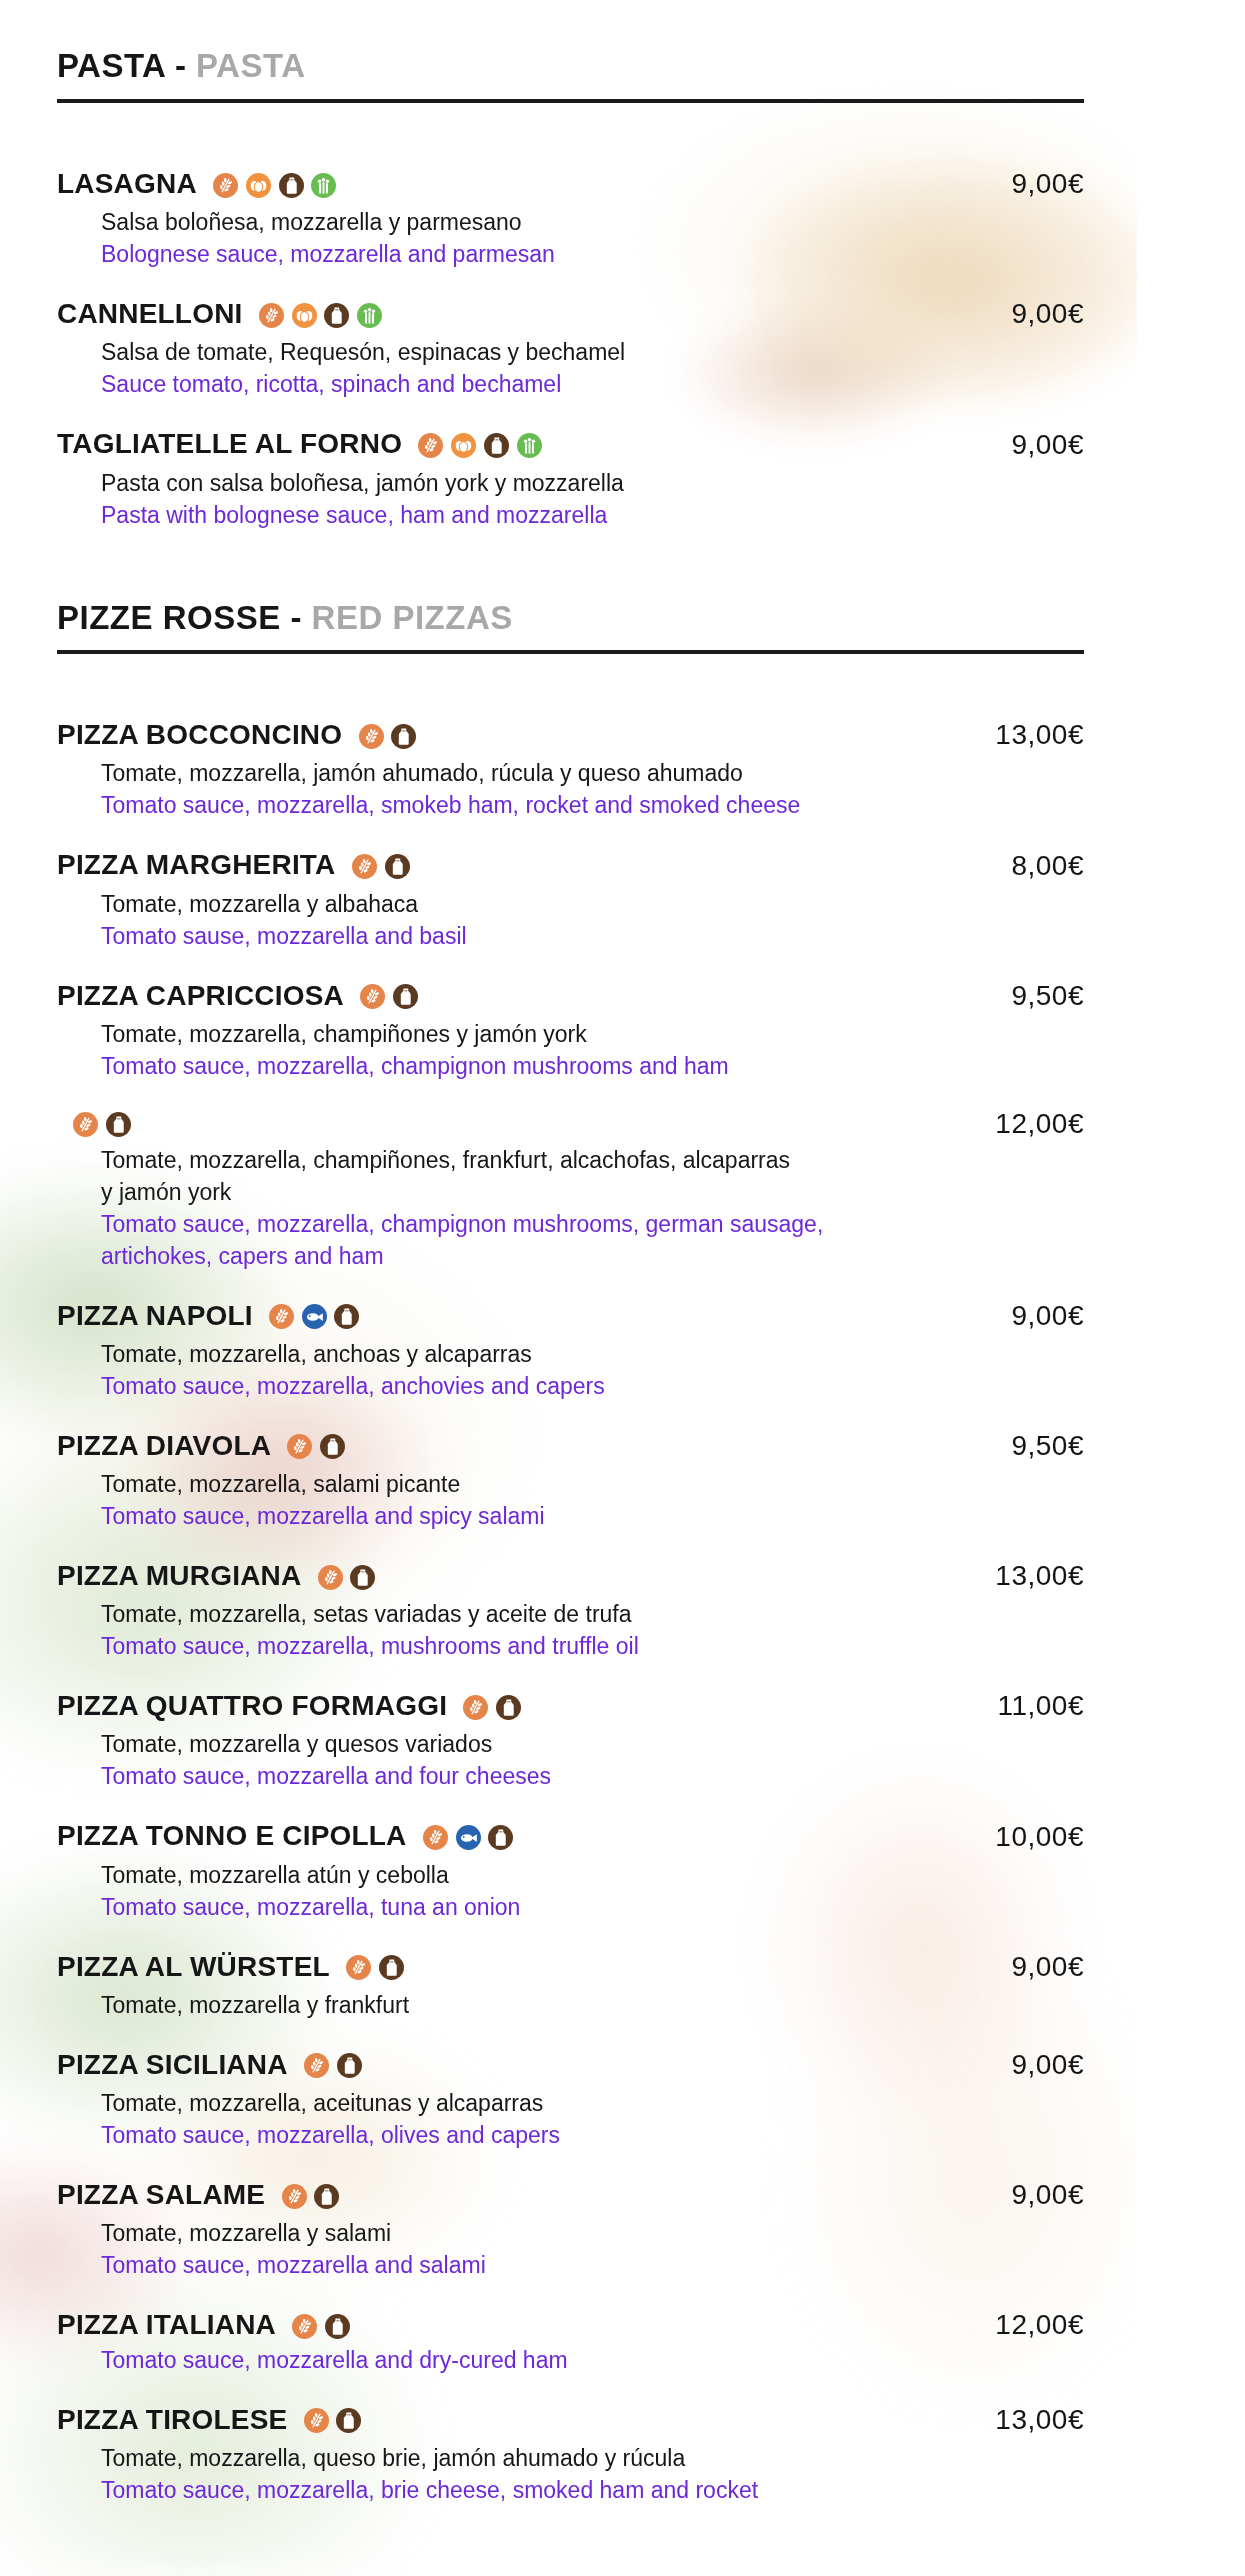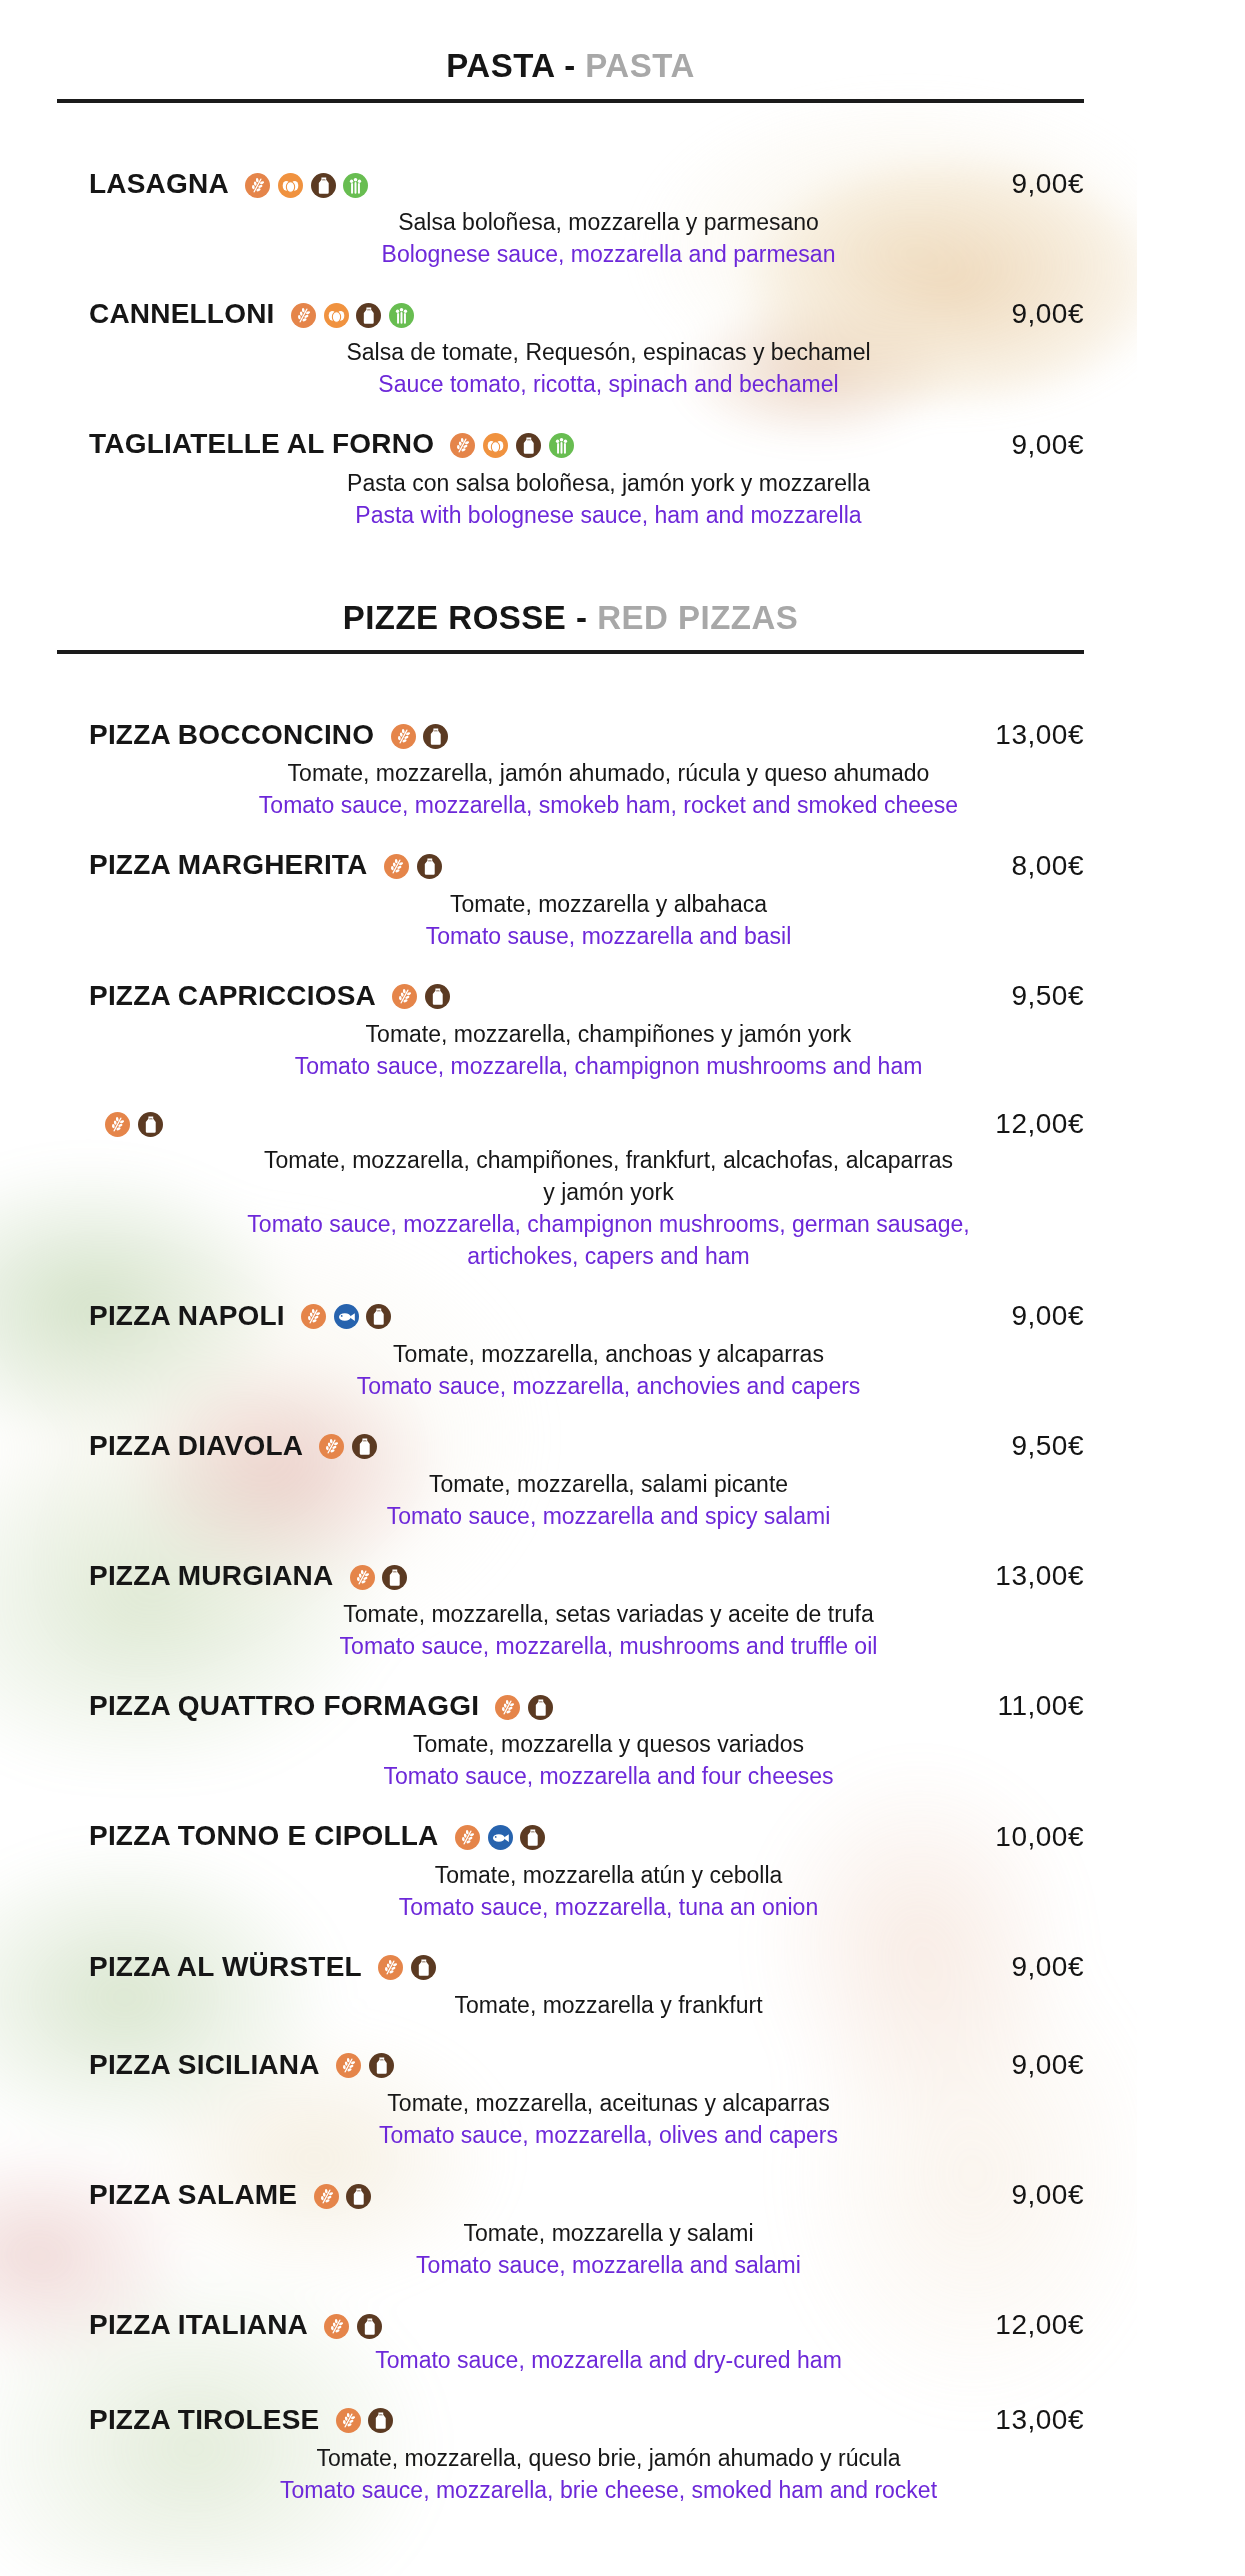--- a/index.html
+++ b/index.html
@@ -1,17 +1,17 @@
 <!DOCTYPE html>
 <html><head>
 <meta charset="utf-8">
 <style>
   html,body{margin:0;padding:0;background:#ffffff;}
   .page{position:relative;width:1137px;height:2576px;background:#ffffff;overflow:hidden;
-        font-family:"Liberation Sans", sans-serif;text-align:center;}
+        font-family:"Liberation Sans", sans-serif;}
   
   .bg{position:absolute;pointer-events:none;z-index:0;}
   .bg-lasagna{right:-57px;top:67px;width:632px;height:450px;filter:blur(13.4px);opacity:.6;
     background:
       radial-gradient(ellipse 45% 38% at 62% 48%, rgba(222,178,120,.75), rgba(230,200,150,.35) 60%, transparent 78%),
       radial-gradient(ellipse 30% 22% at 40% 68%, rgba(198,134,84,.55), transparent 75%),
       radial-gradient(ellipse 55% 45% at 55% 40%, rgba(242,230,204,.8), transparent 80%);}
   .bg-salad-top{left:-115px;top:1102px;width:728px;height:671px;filter:blur(19px);opacity:.5;
     background:
       radial-gradient(ellipse 40% 30% at 28% 30%, rgba(124,168,92,.65), transparent 72%),
@@ -30,21 +30,21 @@
       radial-gradient(ellipse 45% 40% at 55% 65%, rgba(236,212,184,.6), transparent 80%);}
   
   .content{position:absolute;left:57px;right:53px;top:21px;z-index:2;}
   .section{margin:0 0 0 0;}
   .section + .section{margin-top:69px;}
   .section-header{font-size:33px;font-weight:bold;letter-spacing:0.5px;color:#161616;
     padding-bottom:14.4px;border-bottom:4.8px solid #1b1b1b;line-height:1.1;}
   .section-header .sep{color:#161616;font-weight:bold;}
   .section-header .alt{color:#a8a8a8;}
   .items{padding-top:9.6px;}
-  .item{margin-top:26px;margin-left:32px;}
+  .item{margin-top:26px;}
   .item-head{display:flex;align-items:center;}
   .item-name{font-size:28px;font-weight:bold;color:#161616;letter-spacing:0.2px;line-height:1.3;}
   .allergens{display:inline-flex;gap:7.7px;margin-left:16.3px;transform:translateY(1px);}
   .allergen{width:25px;height:25px;display:inline-block;}
   .allergen svg{width:25px;height:25px;display:block;}
   .item-price{margin-left:auto;font-size:28px;color:#141414;letter-spacing:0.5px;white-space:nowrap;}
   .desc{padding-left:44px;font-size:23px;line-height:32px;white-space:pre-line;}
   .desc-es{color:#171717;margin-top:3.8px;}
   .desc-en{color:#6d28d9;}
 </style>

